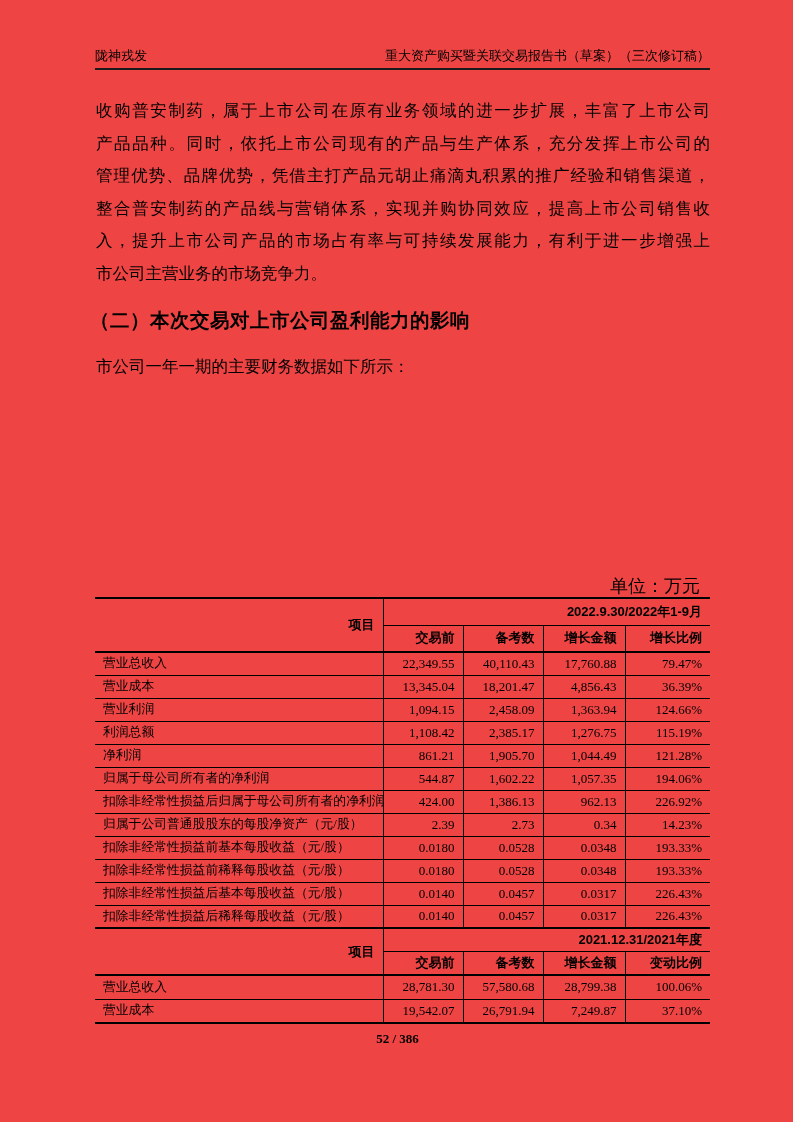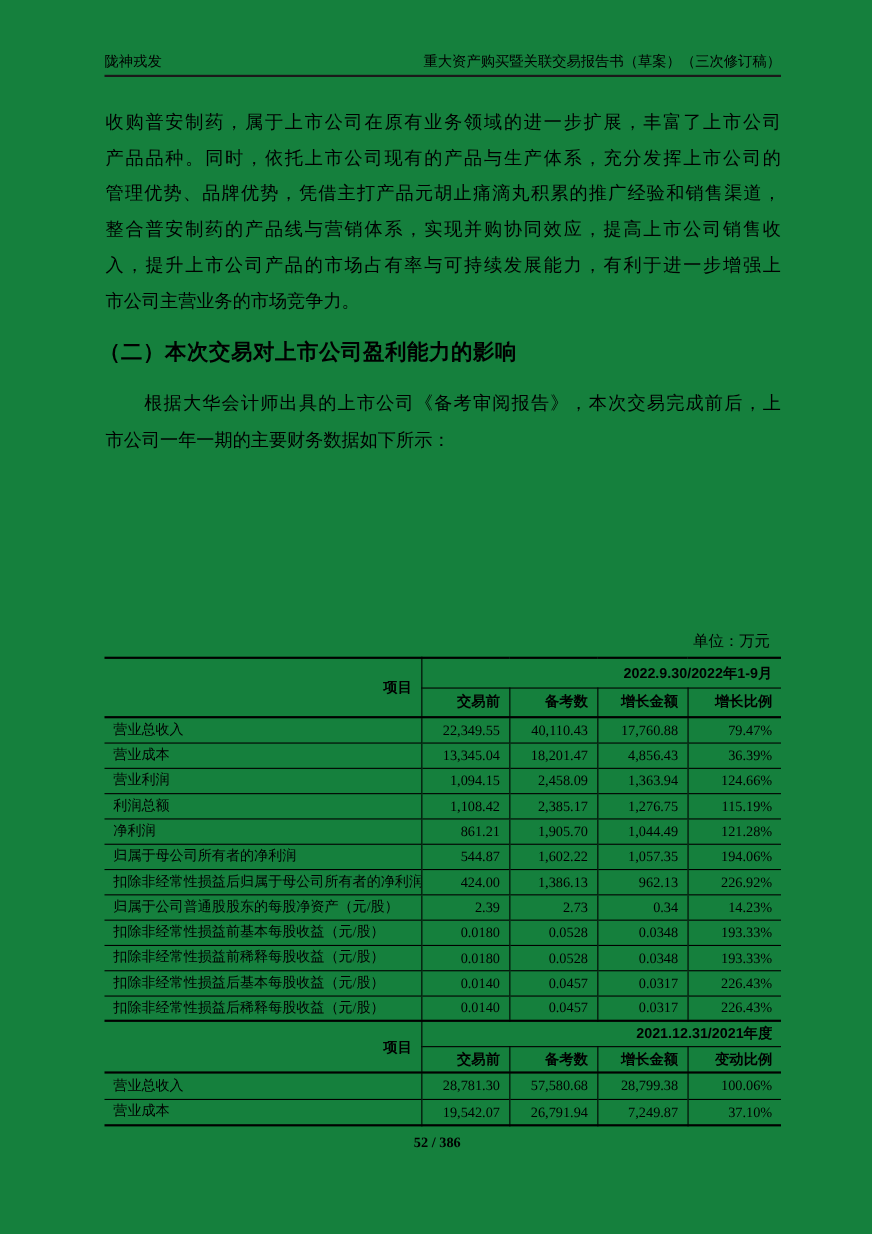--- a/index.html
+++ b/index.html
@@ -1,19 +1,19 @@
 <!DOCTYPE html>
 <html><head>
 <meta charset="utf-8">
 <style>
   * { margin:0; padding:0; box-sizing:border-box; }
   html,body { background:#9b9b9b; }
   .page {
     position:relative; width:793px; height:1122px; margin:0 auto;
-    background:#15803d; color:#000;
+    background:#ef4444; color:#000;
     font-family:"Liberation Serif","DejaVu Serif",serif;
     overflow:hidden;
   }
   
   .running-header {
     position:absolute; left:95px; top:48px; width:615px;
     display:flex; justify-content:space-between; align-items:flex-end;
     border-bottom:2px solid #1a1a1a; padding-bottom:4px;
     font-size:13px; line-height:16px;
   }
@@ -25,21 +25,21 @@
   }
   .para-line.last { text-align-last:left; }
   .section-heading {
     font-family:"Liberation Sans","DejaVu Sans",sans-serif;
     font-weight:bold; font-size:19.5px; line-height:30px;
     margin:15px 0 16px -6px; letter-spacing:0.5px;
   }
   
   .unit-label {
     position:absolute; left:95px; top:574px; width:615px;
-    text-align:right; font-size:14px; padding-right:10px;
+    text-align:right; font-size:18px; padding-right:10px;
   }
   
   .fin-table {
     position:absolute; left:95px; top:597px; width:615px;
     border-collapse:collapse; table-layout:fixed;
     border-top:2.5px solid #000; border-bottom:2.5px solid #000;
     font-size:13px;
   }
   .fin-table td { padding:0 8px; overflow:hidden; }
   .fin-table td:not(:first-child) { border-left:1px solid #000; }
@@ -81,21 +81,20 @@
     <div>
         <div class="para-line">收购普安制药，属于上市公司在原有业务领域的进一步扩展，丰富了上市公司</div>
         <div class="para-line">产品品种。同时，依托上市公司现有的产品与生产体系，充分发挥上市公司的</div>
         <div class="para-line">管理优势、品牌优势，凭借主打产品元胡止痛滴丸积累的推广经验和销售渠道，</div>
         <div class="para-line">整合普安制药的产品线与营销体系，实现并购协同效应，提高上市公司销售收</div>
         <div class="para-line">入，提升上市公司产品的市场占有率与可持续发展能力，有利于进一步增强上</div>
         <div class="para-line last">市公司主营业务的市场竞争力。</div>
       </div>
     <div class="section-heading">（二）本次交易对上市公司盈利能力的影响</div>
     <div>
-        <div class="para-line">　　根据大华会计师出具的上市公司《备考审阅报告》，本次交易完成前后，上</div>
         <div class="para-line last">市公司一年一期的主要财务数据如下所示：</div>
       </div>
   </div>
 
   <div class="unit-label">单位：万元</div>
 
   <table class="fin-table">
     <colgroup>
       <col style="width:288px">
         <col style="width:80px">

